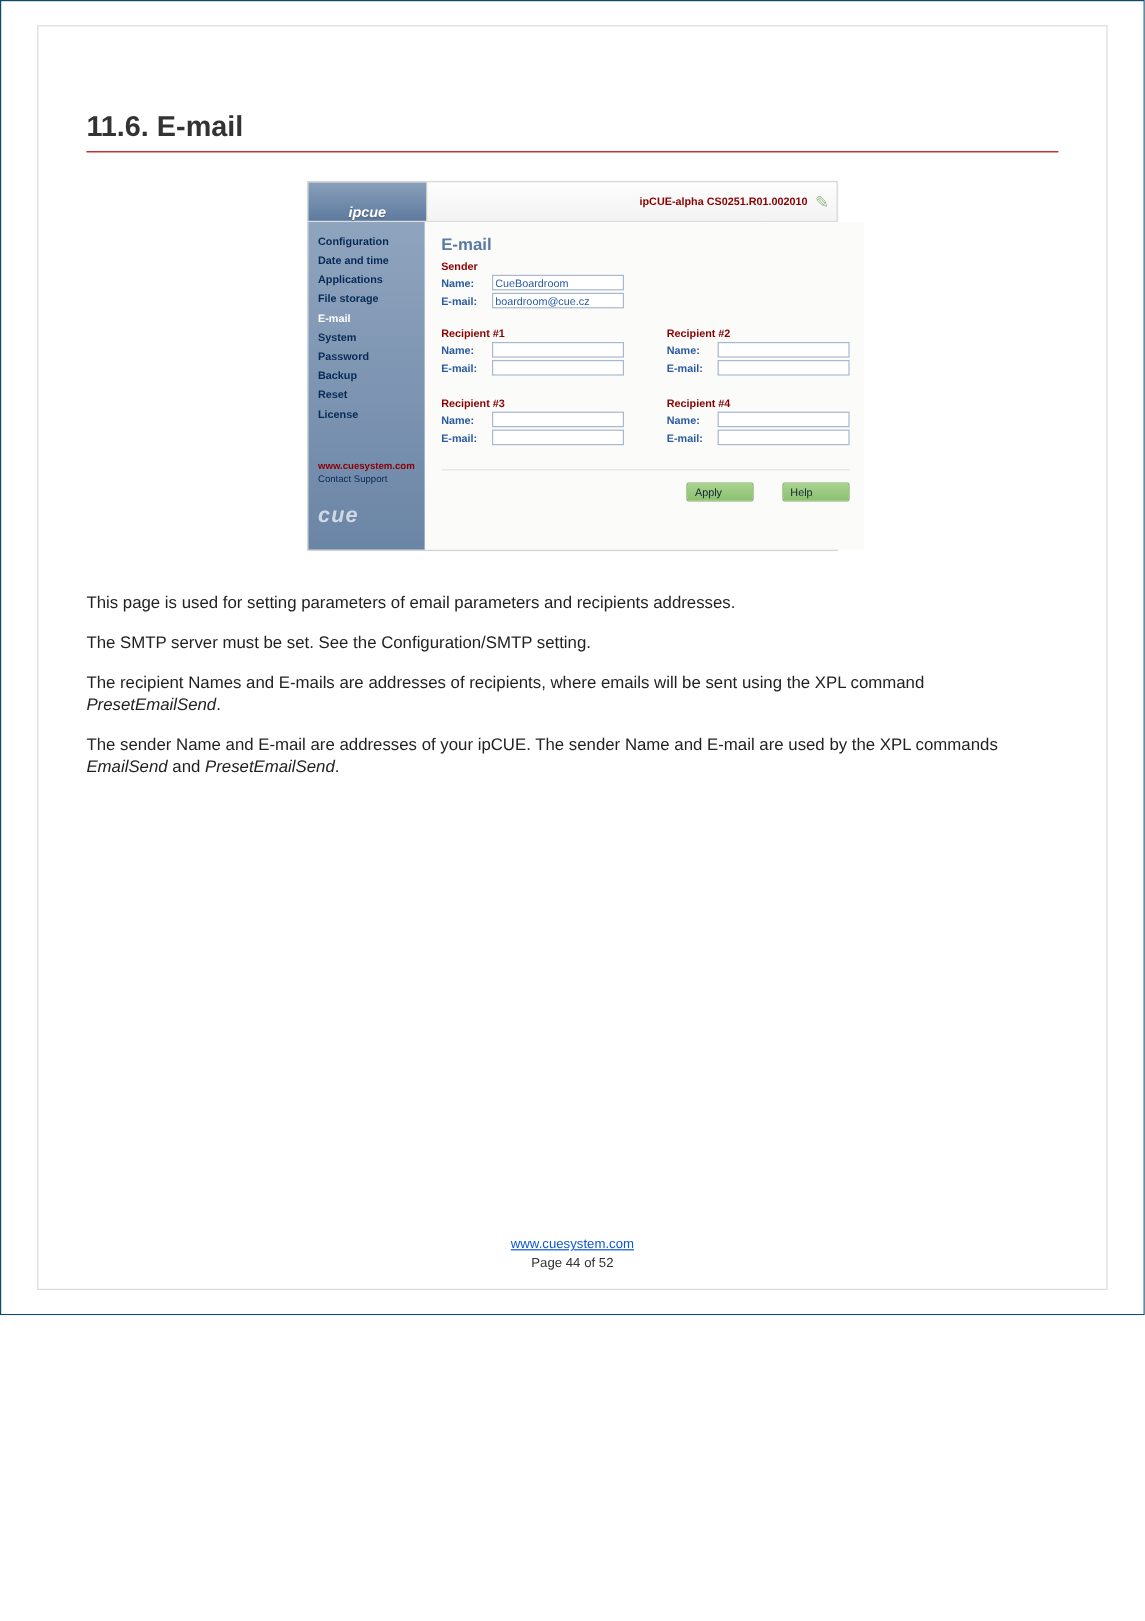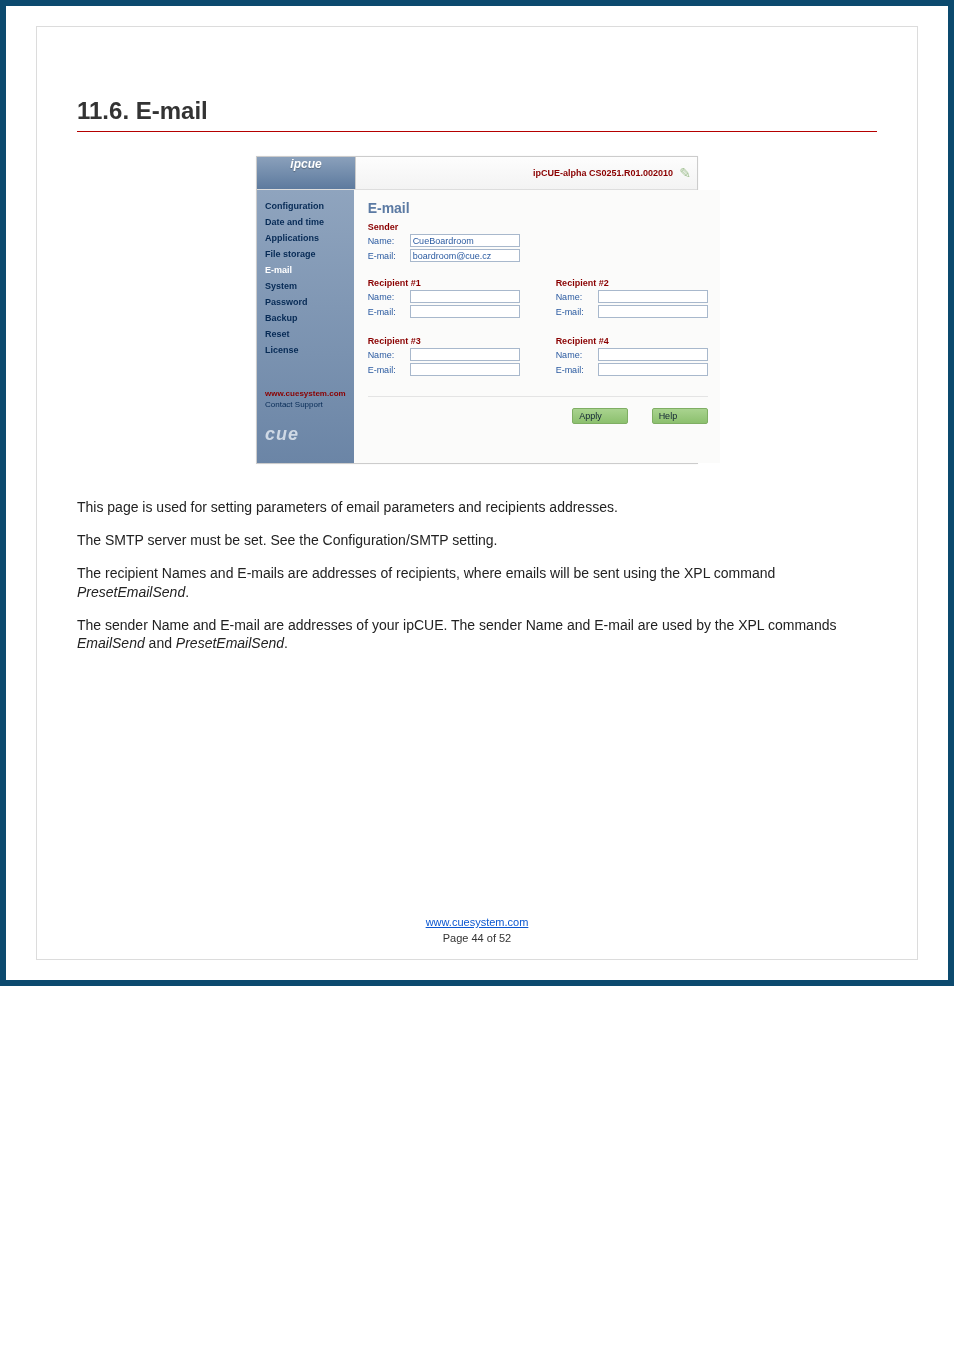--- a/index.html
+++ b/index.html
@@ -1,39 +1,39 @@
 <!DOCTYPE html>
 <html><head>
 <meta charset="utf-8">
 <style>
   html,body{margin:0;padding:0;background:#fff;font-family:Arial,Helvetica,sans-serif}
-  .page{width:954px;height:986px;position:relative;box-sizing:border-box;border:6px solid #0c4a6e;margin:0 auto}
+  .page{width:954px;height:1096px;position:relative;box-sizing:border-box;border:1px solid #0c4a6e;margin:0 auto}
   .inner{position:absolute;left:30px;right:30px;top:20px;bottom:20px;border:1px solid #dcdcdc;box-sizing:border-box;padding:40px 40px 0 40px}
   h1.section-title{font-family:Verdana,Arial,sans-serif;font-size:24px;font-weight:bold;color:#333;margin:30px 0 6px 0}
   .title-rule{border:0;border-top:1px solid #b50000;margin:0 0 24px 0}
   .shot-wrap{text-align:center;margin-bottom:34px}
   .shot{display:inline-block;width:440px;border:1px solid #ccc;background:#fcfcfc;text-align:left;box-shadow:0 0 2px rgba(0,0,0,.05)}
   .shot-header{display:flex;align-items:center;height:32px;border-bottom:1px solid #ddd;background:linear-gradient(#fdfdfd,#f3f3f3)}
-  .shot-logo{width:98px;height:32px;background:linear-gradient(#8aa0bb,#5d7a9e);display:flex;align-items:flex-start;justify-content:center;color:#fff;font-weight:bold;font-style:italic;font-size:12px;border-right:1px solid #ccc}
+  .shot-logo{width:98px;height:32px;background:linear-gradient(#8aa0bb,#5d7a9e);display:flex;align-items:flex-end;justify-content:center;color:#fff;font-weight:bold;font-style:italic;font-size:12px;border-right:1px solid #ccc}
   .shot-logo span{color:#fff;text-shadow:0 1px 1px rgba(0,0,0,.3)}
   .shot-crumb{flex:1;text-align:right;font-size:9px;color:#8a0000;font-weight:bold}
   .shot-lock{width:24px;text-align:center;color:#9fbf8f;font-size:14px}
   .shot-body{display:flex}
   .shot-nav{width:98px;background:linear-gradient(#8fa4be,#7a92b0 60%,#6b85a6);padding:8px 0 10px 0;font-size:9px}
   .shot-nav .nav-item{padding:1px 8px;color:#062a55;font-weight:bold;line-height:14px;cursor:pointer}
   .shot-nav .nav-item.active{color:#fff}
   .nav-gap{height:30px}
   .nav-link{padding:1px 8px;color:#8a0000;font-size:8px;font-weight:bold}
   .nav-link2{padding:1px 8px;color:#062a55;font-size:8px;font-weight:normal}
   .nav-brand{padding:14px 8px 8px 8px;color:#cfd9e5;font-size:18px;font-weight:bold;font-style:italic;letter-spacing:1px}
   .shot-content{flex:1;padding:10px 12px 14px 14px;background:#fbfbfa;position:relative}
   .sc-title{color:#5b7aa3;font-size:14px;font-weight:bold;margin-bottom:4px}
   .sc-sub{color:#8a0000;font-size:9px;font-weight:bold;margin:6px 0 2px 0}
   .sc-row{display:flex;align-items:center;margin:2px 0}
-  .sc-lab{width:42px;color:#2a5aa0;font-size:9px;font-weight:normal}
+  .sc-lab{width:42px;color:#2a5aa0;font-size:9px;font-weight:bold}
   .sc-inp{width:110px;height:13px;border:1px solid #a8b8cc;font-size:9px;padding:0 2px;color:#2a5aa0;box-sizing:border-box;background:#fff}
   .cols{display:flex;gap:36px;margin-top:10px}
   .col{flex:1}
   .btnrow{text-align:right;margin-top:18px;border-top:1px solid #e4e4e4;padding-top:8px}
   .btn{display:inline-block;min-width:42px;text-align:left;font-size:9px;padding:2px 6px;margin-left:19px;background:linear-gradient(#a9d38f,#8cc06e);border:1px solid #7fae63;color:#123;border-radius:2px}
   .bodytext{font-size:14px;color:#222;line-height:1.35;margin:0 0 14px 0}
   .bodytext em{font-style:italic}
   .footer{position:absolute;bottom:34px;left:0;right:0;text-align:center;font-size:11px;color:#333;line-height:1.4}
   .footer a{color:#0b57d0;text-decoration:underline}
 </style>

